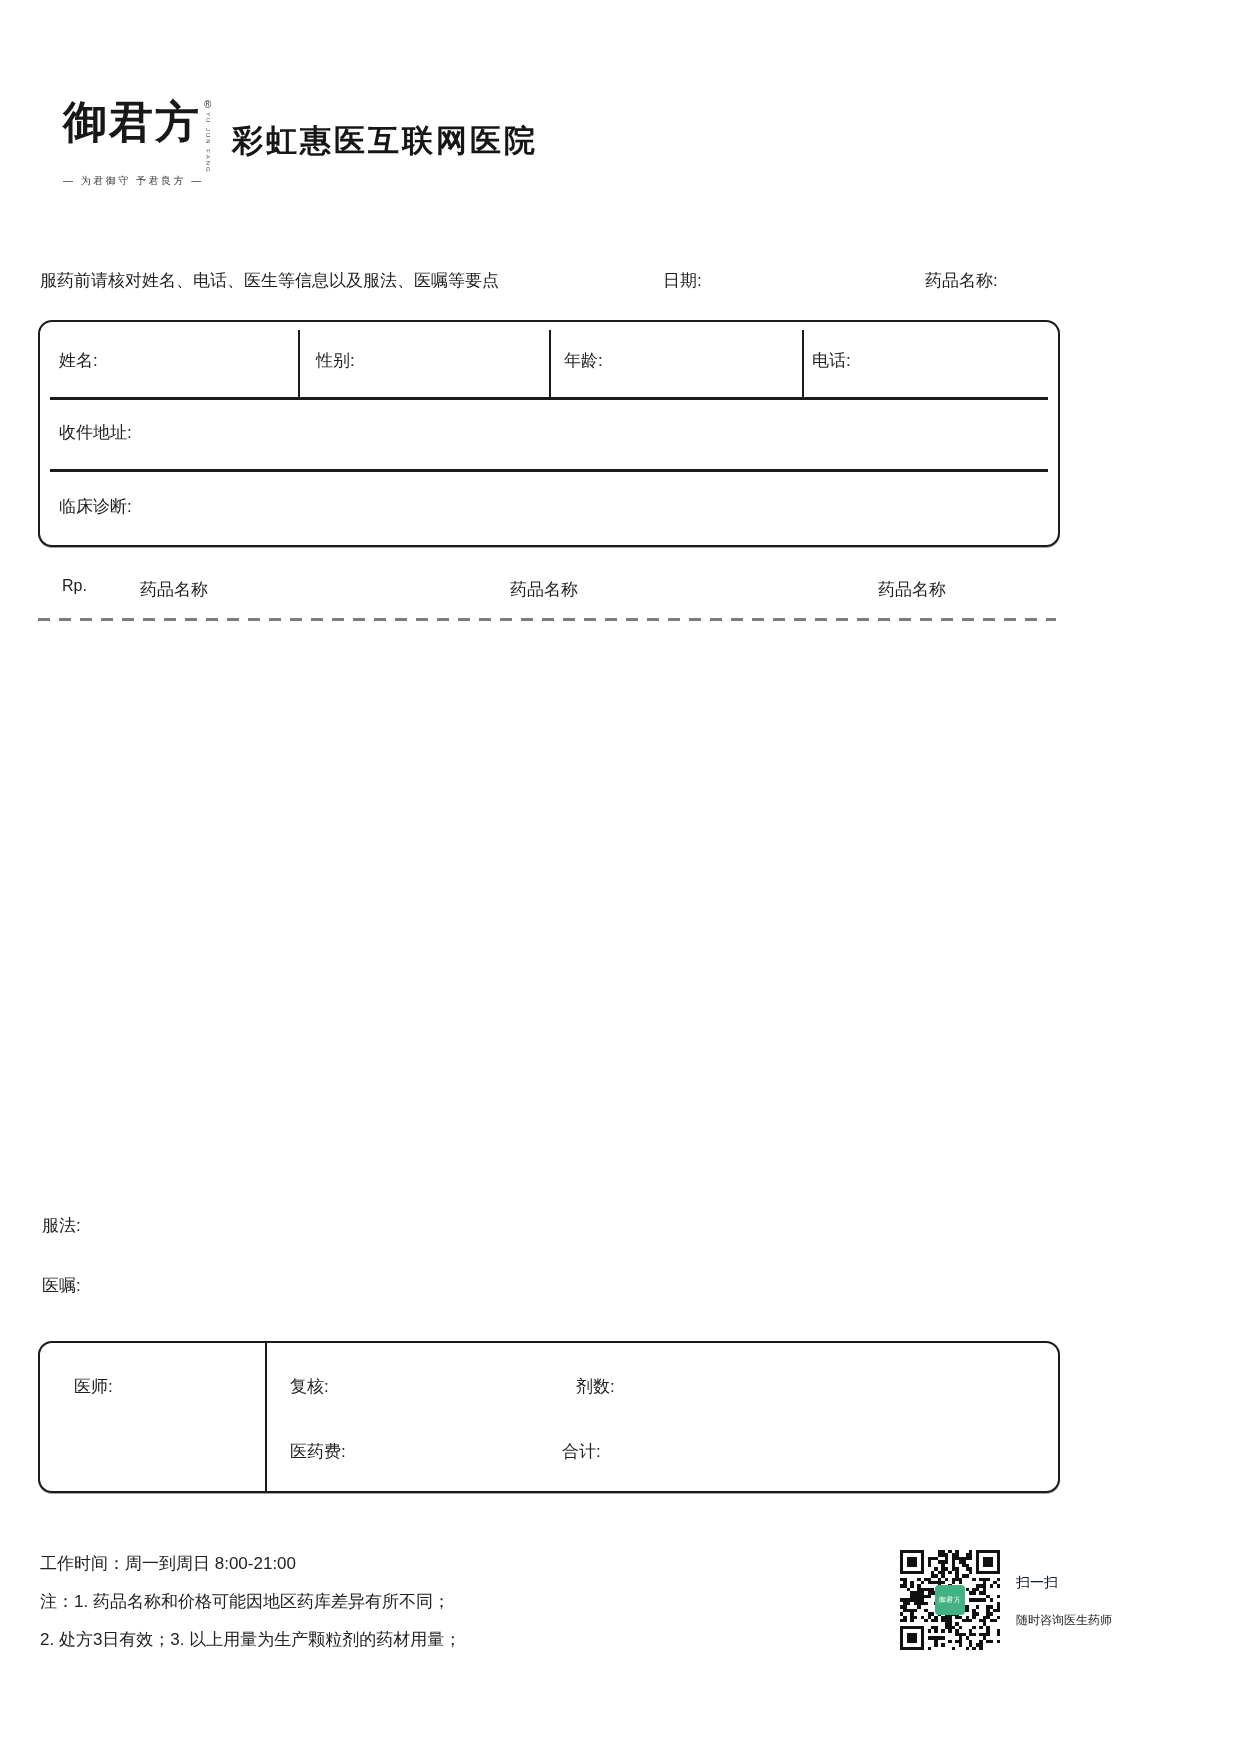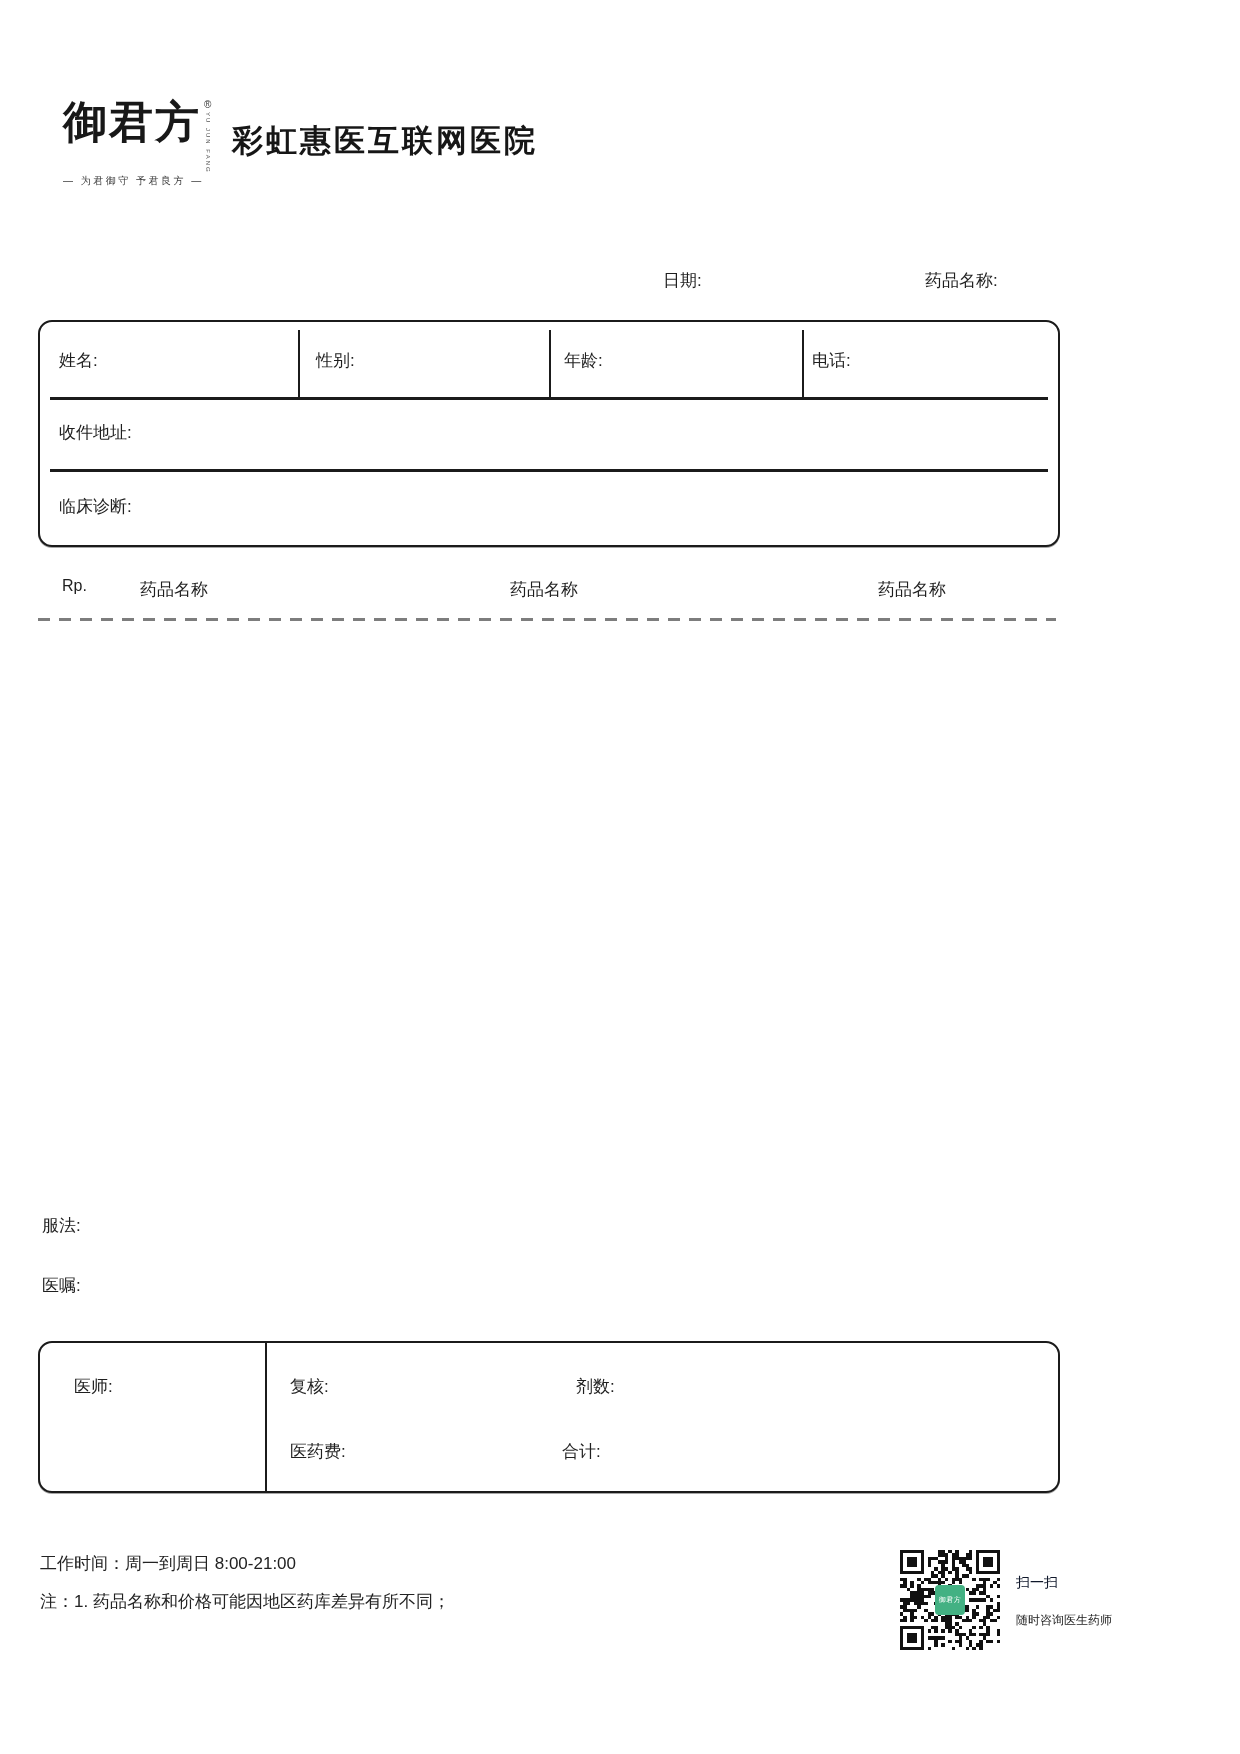--- a/index.html
+++ b/index.html
@@ -67,20 +67,21 @@
       <span class="logo-side">
         <span class="reg-mark">®</span>
         <span class="logo-pinyin">YU JUN FANG</span>
       </span>
     </div>
     <div class="tagline" style="">— 为君御守 予君良方 —</div>
   </div>
 
   <div class="abs hospital-title" style="left:232px;top:120px;">彩虹惠医互联网医院</div>
 
+  <div class="abs notice" style="left:40px;top:269px;">服药前请核对姓名、电话、医生等信息以及服法、医嘱等要点</div>
   <div class="abs notice" style="left:663px;top:269px;">日期:</div>
   <div class="abs notice" style="left:925px;top:269px;">药品名称:</div>
 
   <div class="abs box" style="left:38px;top:320px;width:1018px;height:223px;">
 
     <div class="abs lbl" style="left:19px;top:27px;text-align:right;">姓名:</div>
     <div class="abs lbl" style="left:276px;top:27px;">性别:</div>
     <div class="abs lbl" style="left:524px;top:27px;">年龄:</div>
     <div class="abs lbl" style="left:772px;top:27px;">电话:</div>
 
@@ -110,20 +111,21 @@
 
     <div class="abs lbl" style="left:34px;top:32px;">医师:</div>
     <div class="abs lbl" style="left:250px;top:32px;">复核:</div>
     <div class="abs lbl" style="left:536px;top:32px;">剂数:</div>
     <div class="abs lbl" style="left:250px;top:97px;">医药费:</div>
     <div class="abs lbl" style="left:522px;top:97px;">合计:</div>
   </div>
 
   <div class="abs foot-text" style="left:40px;top:1552px;">工作时间：周一到周日 8:00-21:00</div>
   <div class="abs foot-text" style="left:40px;top:1590px;">注：1. 药品名称和价格可能因地区药库差异有所不同；</div>
+  <div class="abs foot-text" style="left:40px;top:1628px;">2. 处方3日有效；3. 以上用量为生产颗粒剂的药材用量；</div>
 
   <div class="abs qr-wrap" style="left:900px;top:1550px;">
     <svg id="qr-svg" width="100" height="100" viewBox="0 0 29 29" shape-rendering="crispEdges">
         <rect x="11" y="0" width="1" height="1" fill="#111"></rect>
         <rect x="12" y="0" width="1" height="1" fill="#111"></rect>
         <rect x="14" y="0" width="1" height="1" fill="#111"></rect>
         <rect x="16" y="0" width="1" height="1" fill="#111"></rect>
         <rect x="20" y="0" width="1" height="1" fill="#111"></rect>
         <rect x="11" y="1" width="1" height="1" fill="#111"></rect>
         <rect x="12" y="1" width="1" height="1" fill="#111"></rect>

